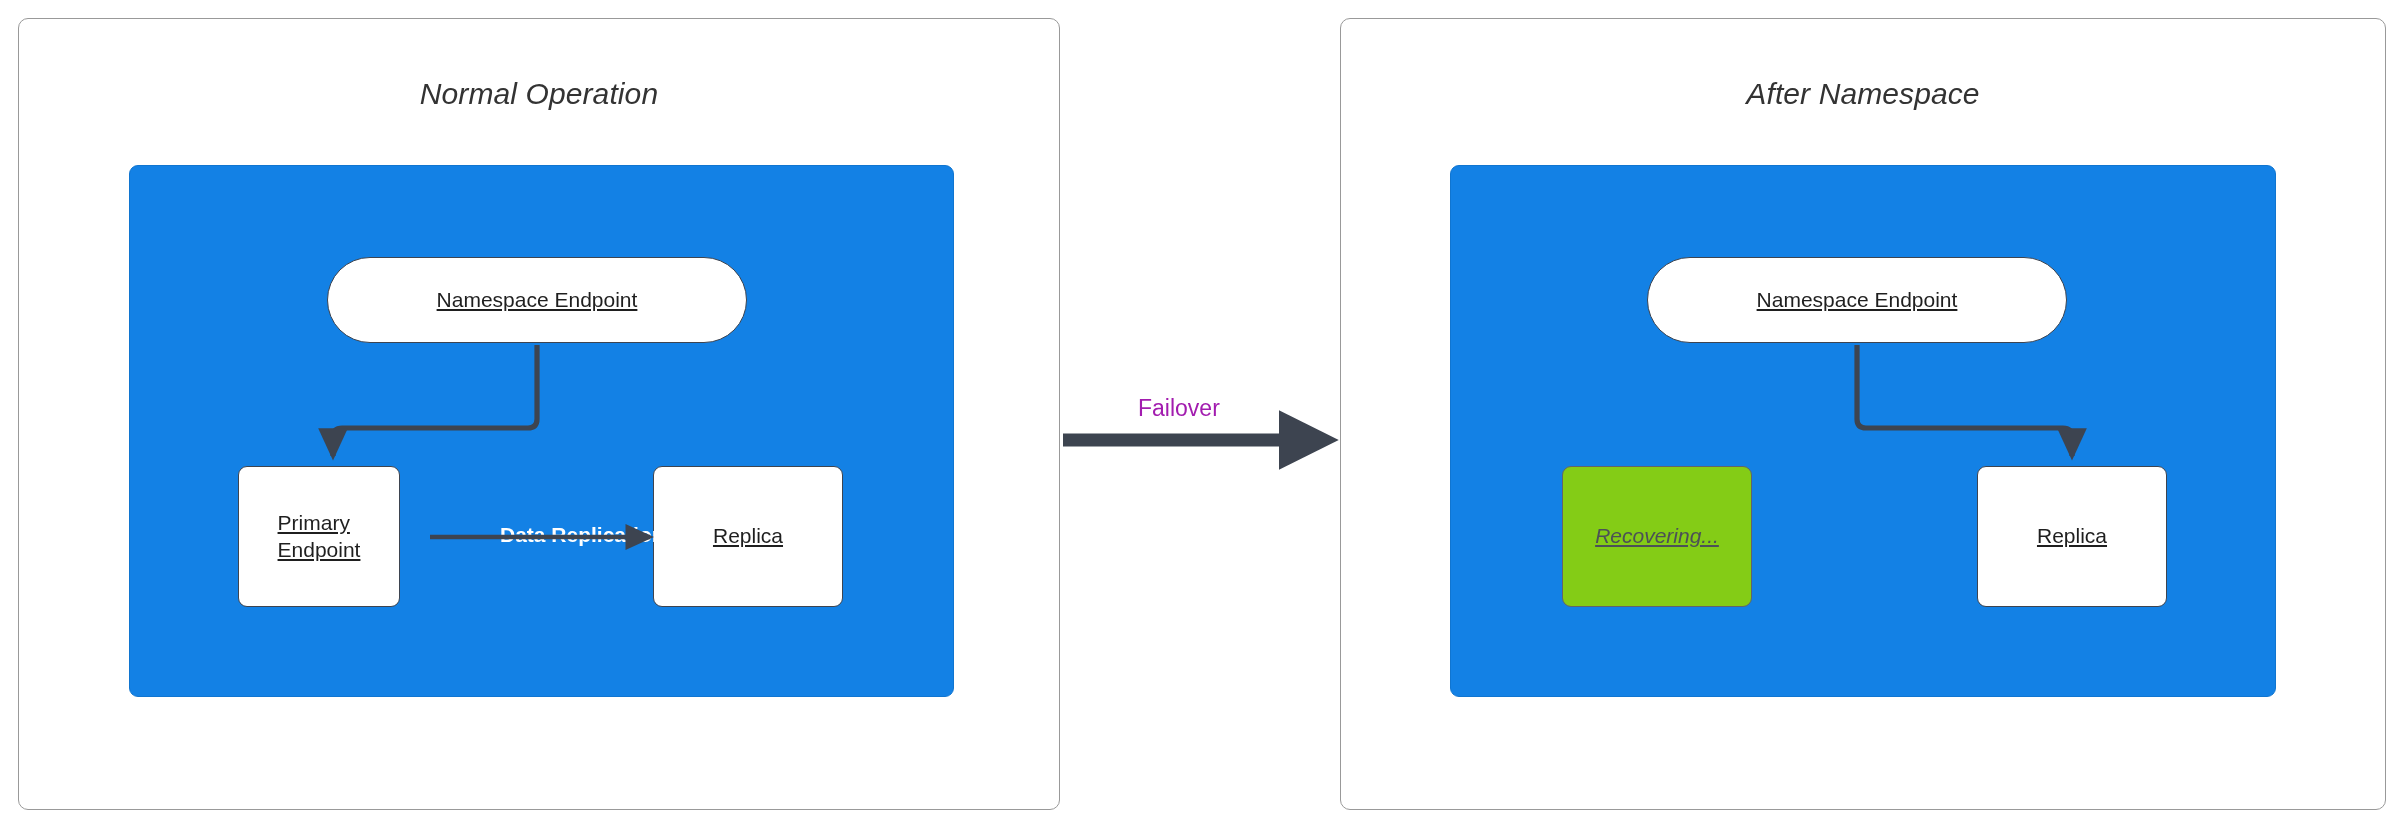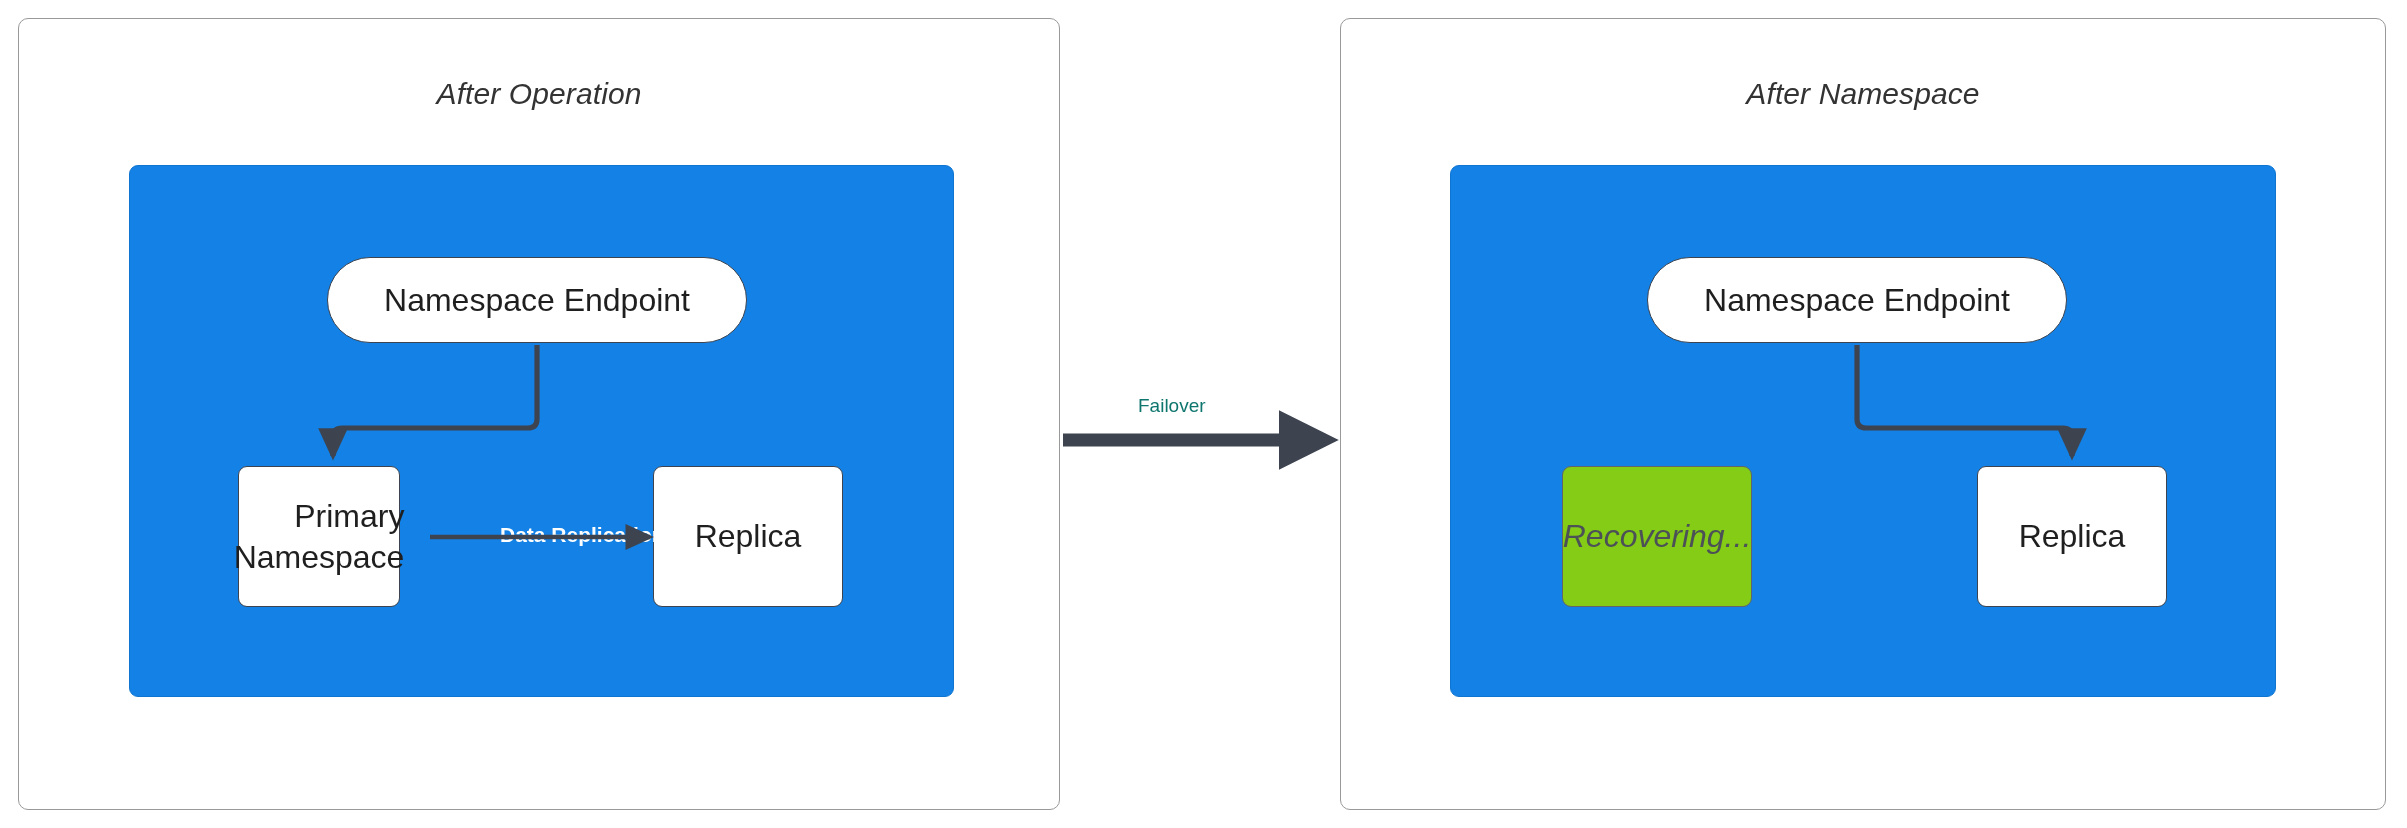--- a/index.html
+++ b/index.html
@@ -55,26 +55,27 @@
   #region-normal   { left: 129px;  top: 165px; width: 825px; height: 532px; }
   #region-failover { left: 1450px; top: 165px; width: 826px; height: 532px; }
 
   
   .node {
     position: absolute;
     box-sizing: border-box;
     display: flex;
     align-items: center;
     justify-content: center;
-    text-align: right;
-    font-size: 32px;
+    text-align: left;
+    font-size: 21px;
     color: #1f1f1f;
     line-height: 1.28;
     border: 1.9px solid #3d4450;
     background: #ffffff;
+    text-decoration: underline;
   }
   .node.stadium { border-radius: 999px; }
   .node.rect    { border-radius: 9px; }
   .node.dimmed {
     background: #84cc16;
     border-color: #61646a;
     color: #4c5057;
     font-style: italic;
   }
 
@@ -103,46 +104,46 @@
     font-size: 21px;
     font-weight: bold;
     color: #ffffff;
     white-space: nowrap;
     margin-left: 40px;
   }
   #label-data-replication { left: 460px; top: 523px; }
 
   .failover-label {
     position: absolute;
-    font-size: 19px;
-    color: #0f766e;
+    font-size: 23px;
+    color: #a21caf;
     white-space: nowrap;
     text-align: center;
   }
   #label-failover { left: 1138px; top: 395px; }
 </style>
 </head>
 <body>
 
 <div id="canvas">
 
   <div class="panel" id="panel-normal">
-    <div class="panel-title">After Operation</div>
+    <div class="panel-title">Normal Operation</div>
   </div>
 
   <div class="region" id="region-normal"></div>
 
   <div class="node stadium" id="node-endpoint-normal">
     <span>Namespace Endpoint</span>
   </div>
 
   <div class="node rect" id="node-primary">
     <span>
       <span>Primary</span><br>
-      <span>Namespace</span>
+      <span>Endpoint</span>
     </span>
   </div>
 
   <div class="node rect" id="node-replica-normal">
     <span>Replica</span>
   </div>
 
   <div class="edge-label" id="label-data-replication">Data Replication</div>
 
   <div class="failover-label" id="label-failover">Failover</div>

